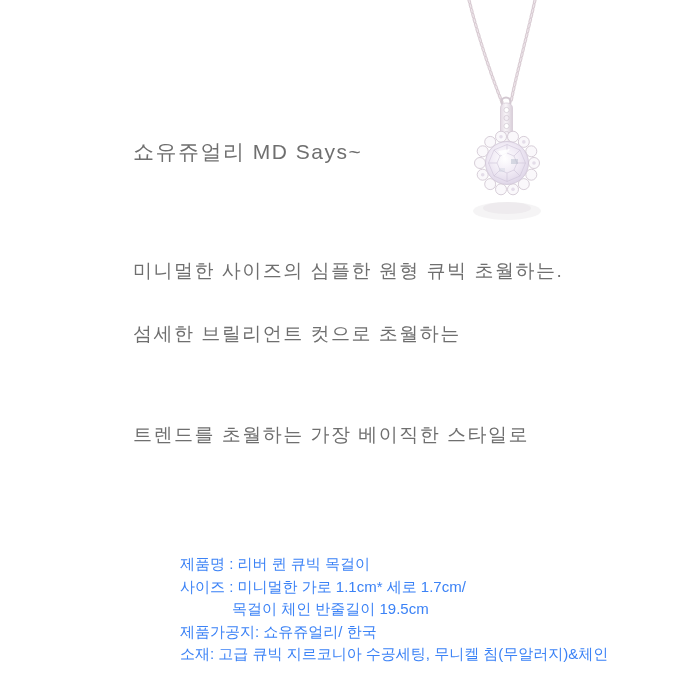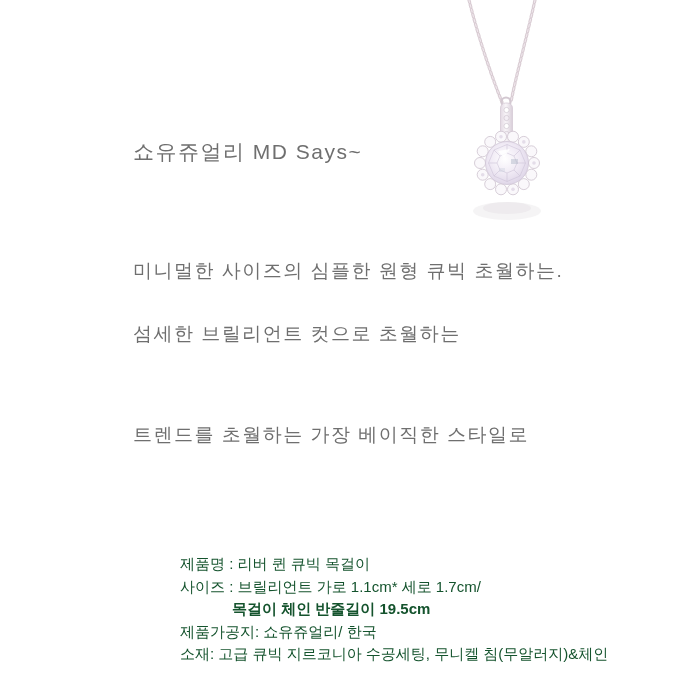--- a/index.html
+++ b/index.html
@@ -32,27 +32,27 @@
   .para      { font-size: 19px; line-height: 30px; }
   .para1     { left: 133px; top: 256px; }
   .para2     { left: 133px; top: 319px; }
   .para3     { left: 133px; top: 402px; margin-top: 18px; }
 
   
   .specs {
     position: absolute;
     left: 180px;
     top: 553px;
-    color: #14532d;
+    color: #3b82f6;
     font-size: 15px;
     line-height: 22.5px;
     white-space: nowrap;
   }
   .specs .row { display: block; }
-  .specs .row.indent { padding-left: 52px; font-weight: bold; }
+  .specs .row.indent { padding-left: 52px; }
 </style>
 </head>
 <body>
 
 <div class="canvas">
 
   <svg class="photo" viewBox="0 0 279 230" xmlns="http://www.w3.org/2000/svg">
     <defs>
       <radialGradient id="stoneGrad" cx="45%" cy="40%" r="65%">
         <stop offset="0%" stop-color="#ffffff"></stop>
@@ -138,19 +138,19 @@
   <div class="hand para para2">
     <div>섬세한 브릴리언트 컷으로 초월하는</div>
   </div>
 
   <div class="hand para para3">
     <div>트렌드를 초월하는 가장 베이직한 스타일로</div>
   </div>
 
   <div class="specs">
     <span class="row">제품명 : 리버 퀸 큐빅 목걸이</span>
-    <span class="row">사이즈 :  브릴리언트 가로 1.1cm* 세로 1.7cm/</span>
+    <span class="row">사이즈 :  미니멀한 가로 1.1cm* 세로 1.7cm/</span>
     <span class="row indent">목걸이 체인 반줄길이 19.5cm</span>
     <span class="row">제품가공지: 쇼유쥬얼리/ 한국</span>
     <span class="row">소재: 고급 큐빅 지르코니아 수공세팅, 무니켈 침(무알러지)&amp;체인</span>
   </div>
 
 </div>
 
 </body></html>

